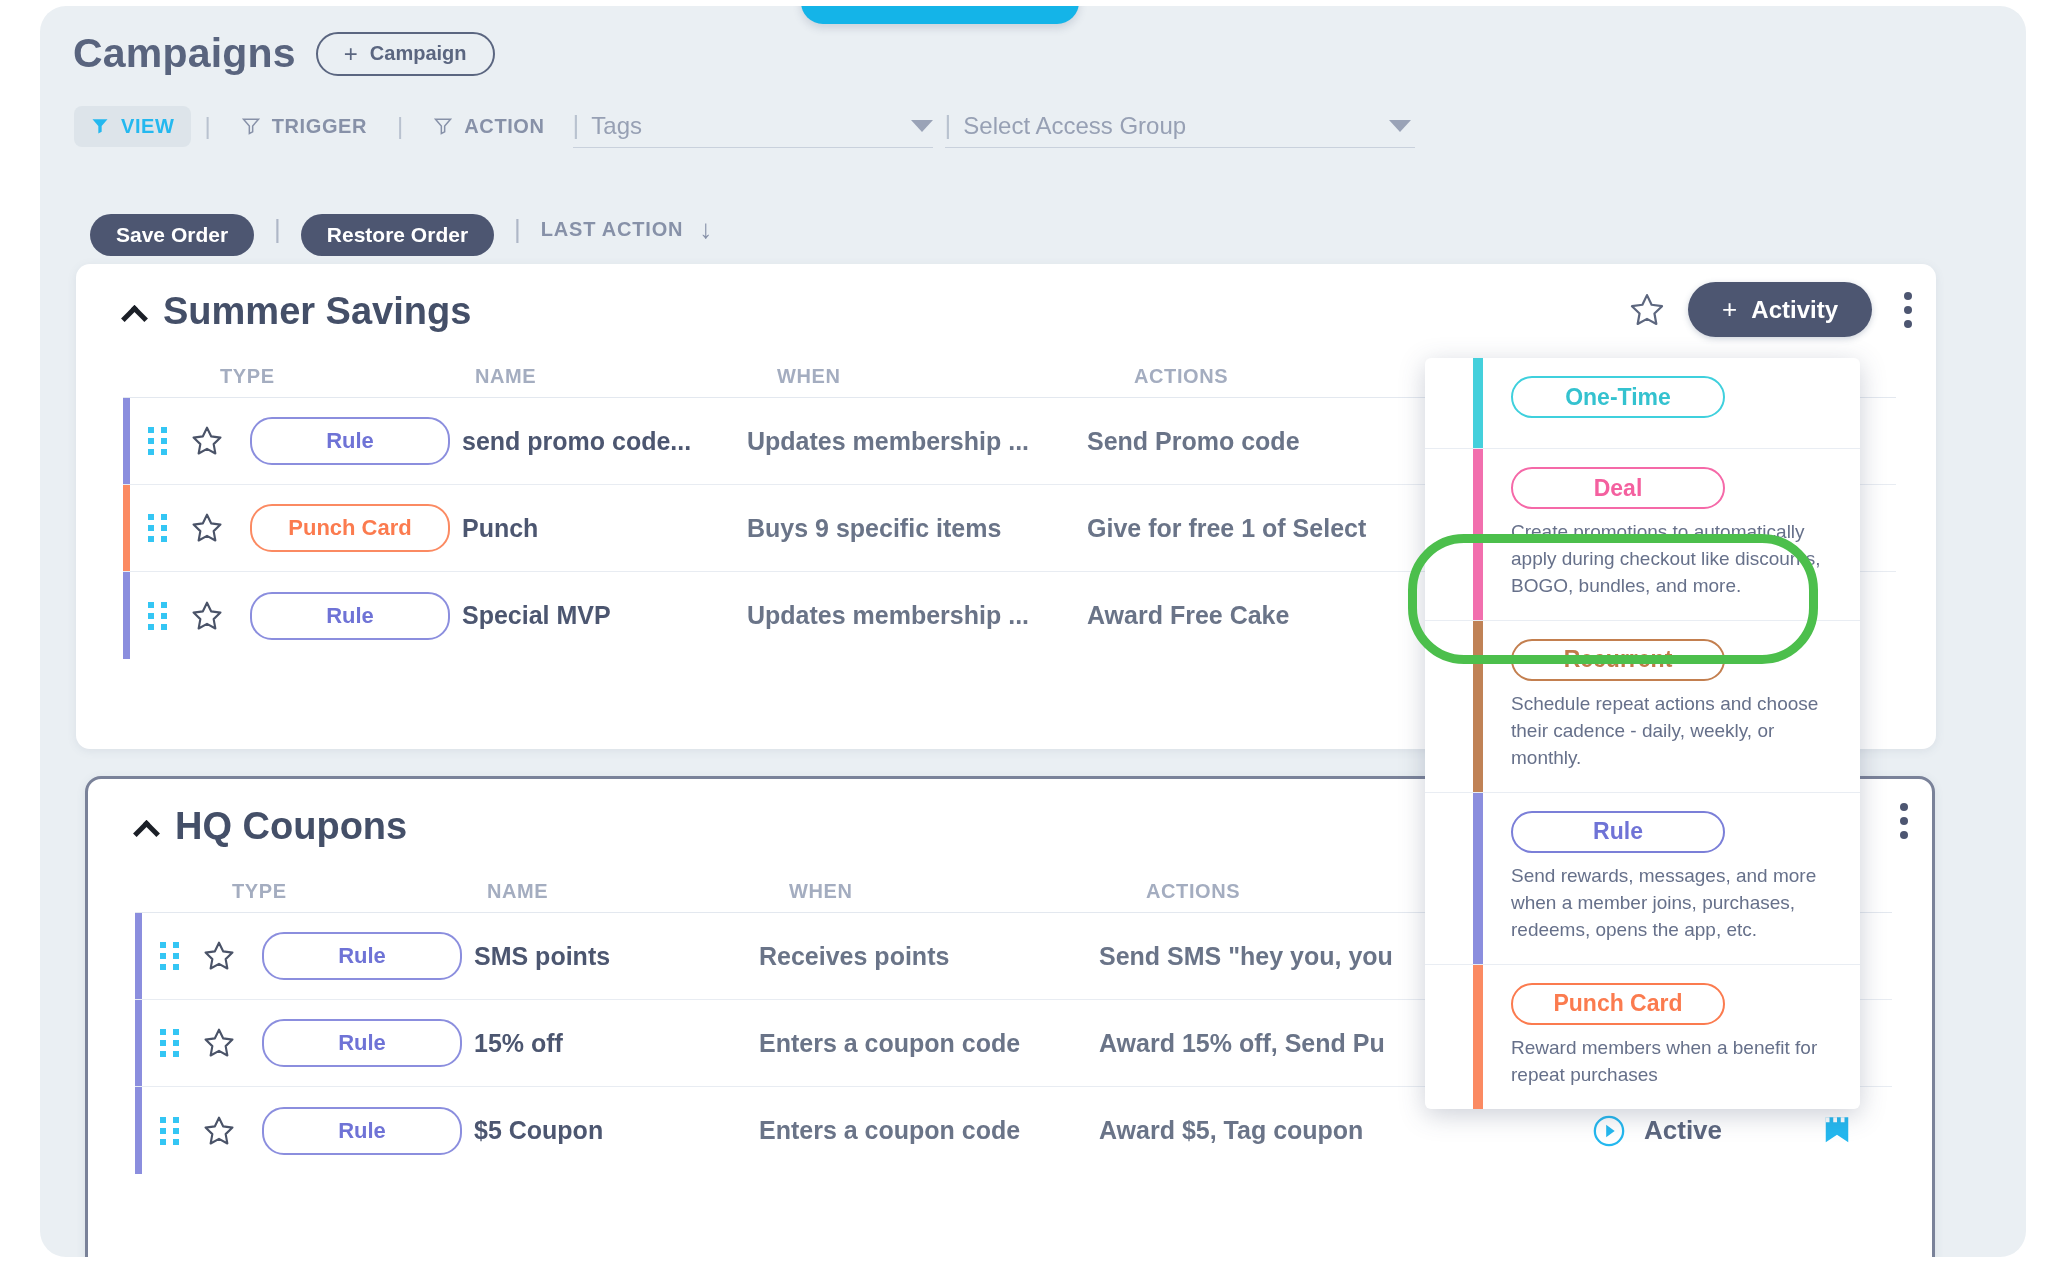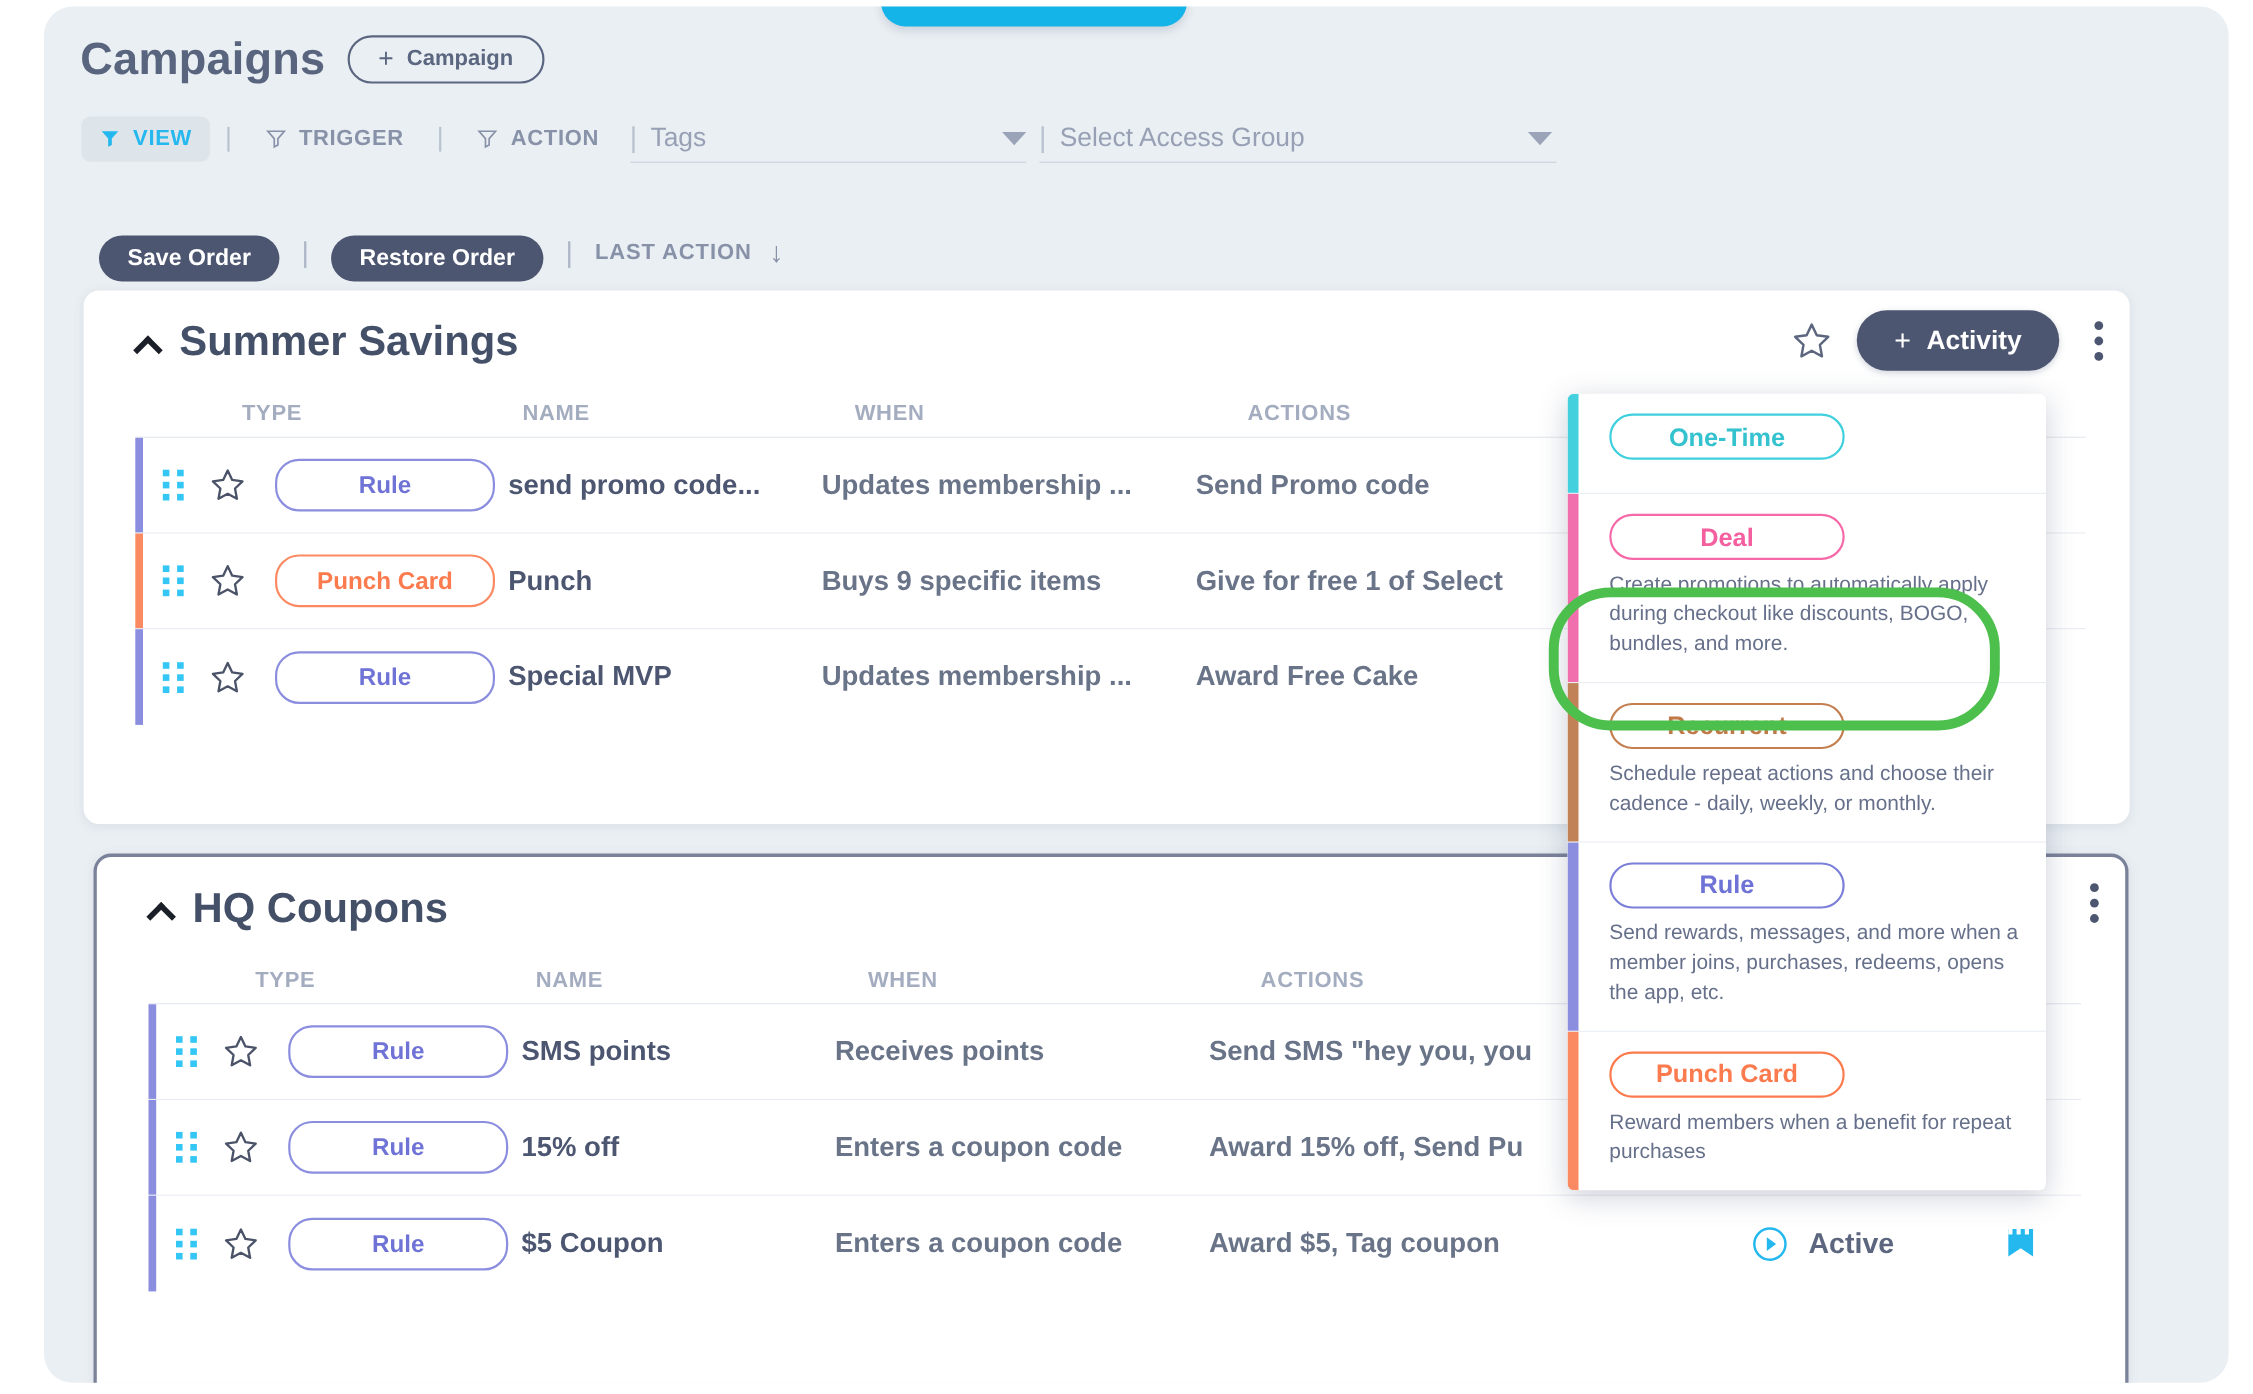--- a/index.html
+++ b/index.html
@@ -237,20 +237,21 @@
     background: #fff;
     border-radius: 6px;
     box-shadow: 0 6px 26px rgba(60,75,105,.26);
     z-index: 40;
     overflow: hidden;
   }
   .dd-item {
     display: flex;
     border-bottom: 1px solid #e9edf3;
     position: relative;
+    padding-left: 48px;
   }
   .dd-item:last-child { border-bottom: none; }
   .dd-stripe { flex: 0 0 10px; }
   .dd-body { padding: 18px 24px 20px 28px; flex: 1; }
   .dd-pill {
     display: flex; align-items: center; justify-content: center;
     border-radius: 22px;
     height: 42px;
     width: 214px;
     font-size: 23px; font-weight: 700;

